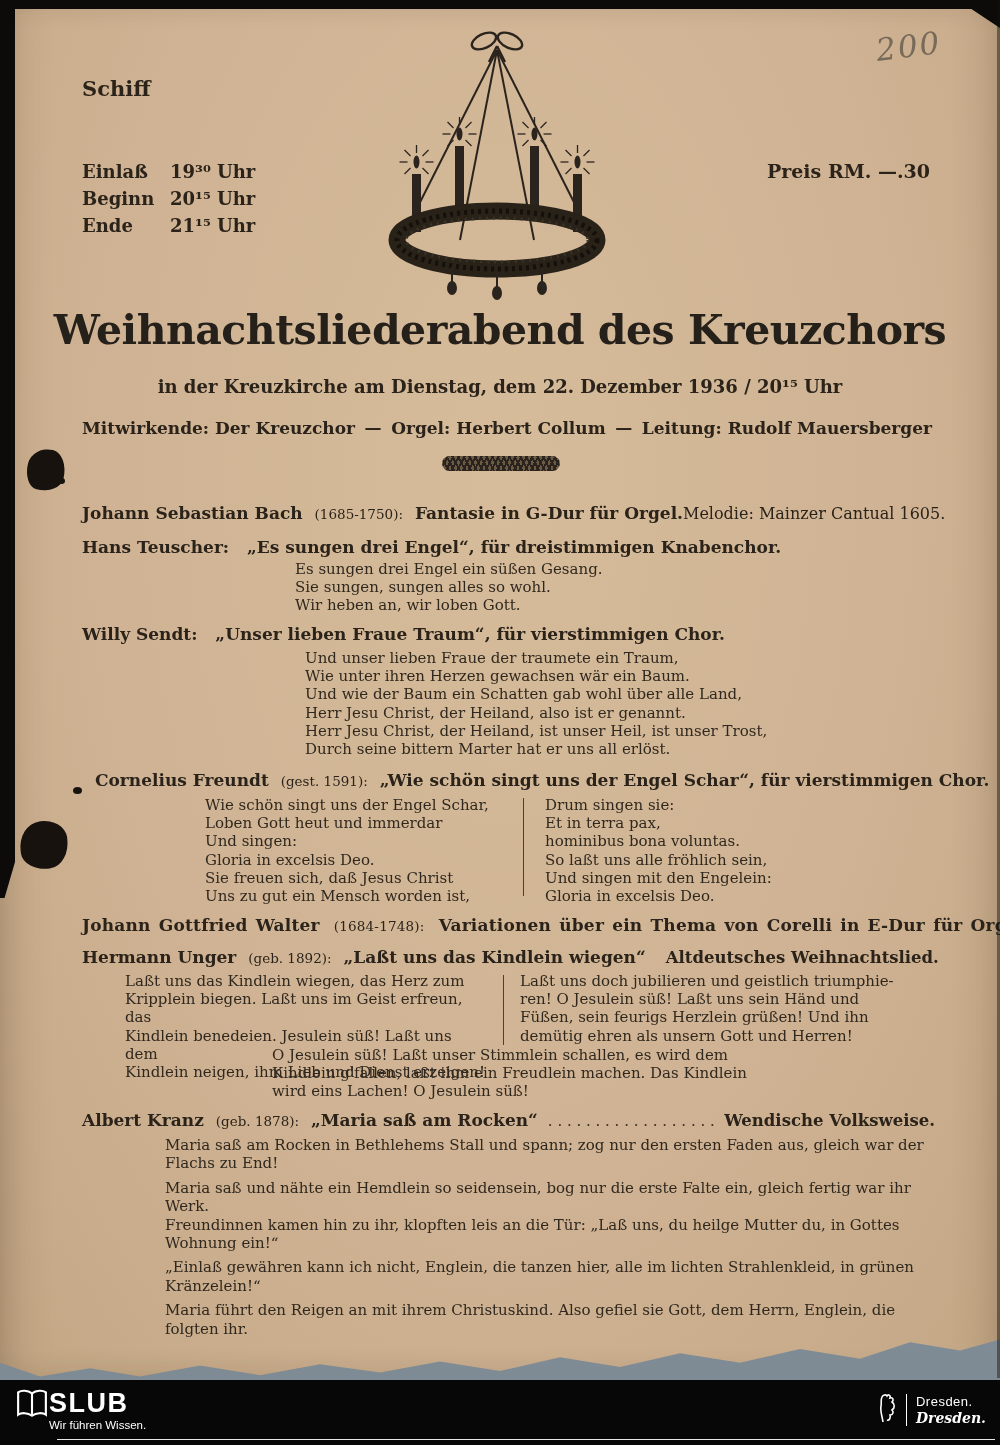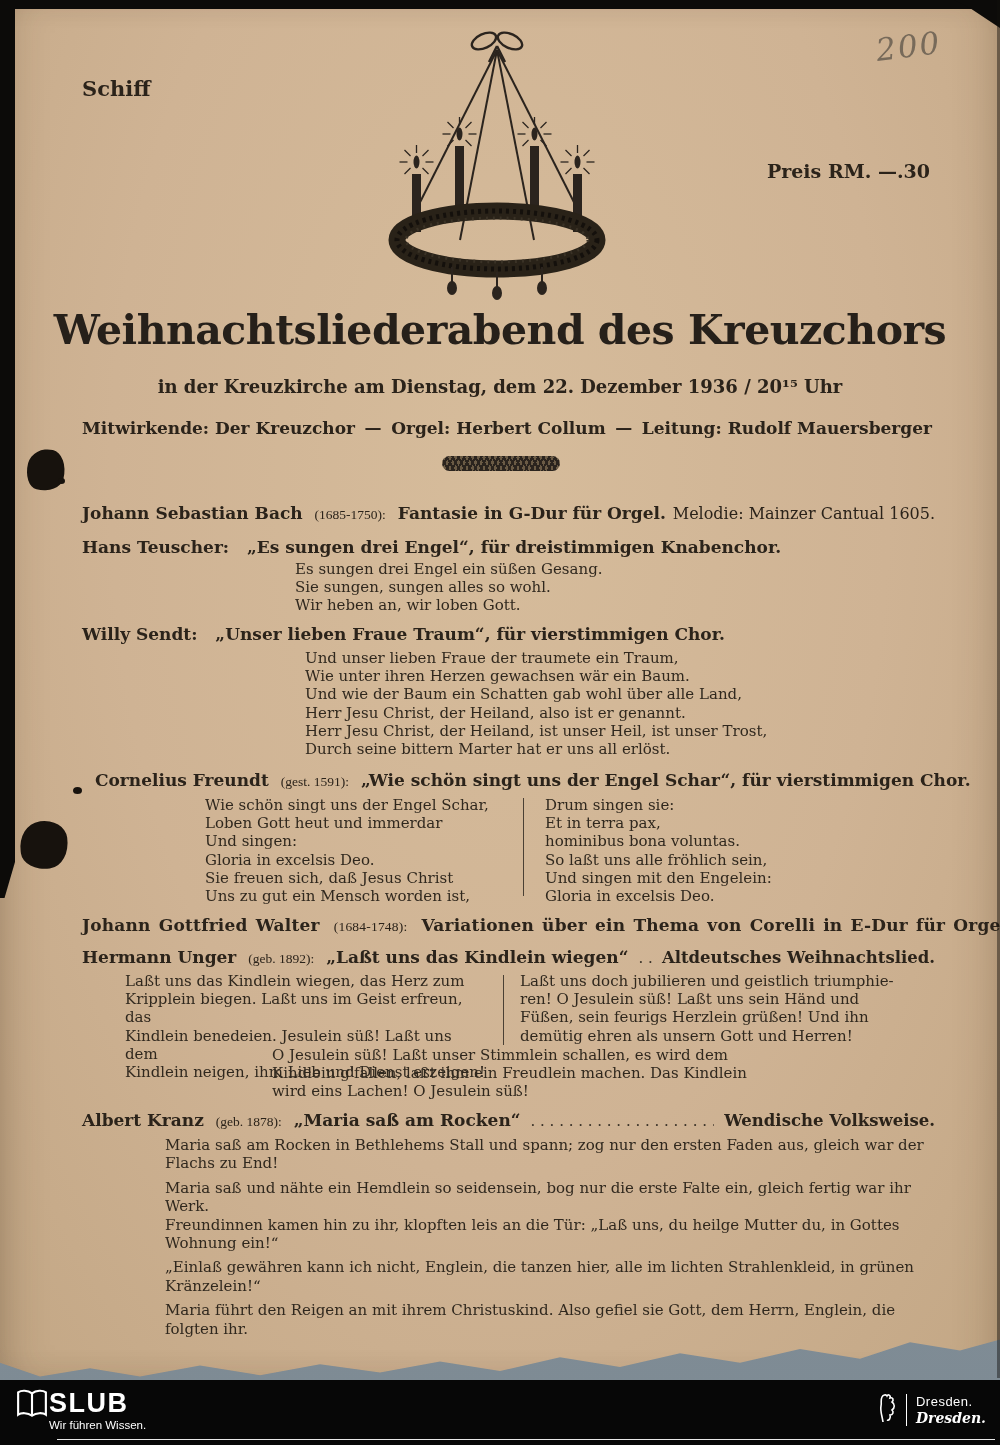--- a/index.html
+++ b/index.html
@@ -46,21 +46,21 @@
   .subtitle { position:absolute; left:0; top:376px; width:100%; text-align:center; font-size:18px; font-weight:bold; }
   .credits { position:absolute; left:82px; right:68px; top:418px; display:flex; justify-content:space-between; align-items:baseline; font-size:17px; font-weight:bold; }
   .divider { position:absolute; left:442px; top:456px; width:118px; height:15px; border-radius:8px;
     background:
       repeating-linear-gradient(62deg, #2b241e 0 2px, transparent 2px 5px),
       repeating-linear-gradient(-62deg, #2b241e 0 2px, transparent 2px 5px),
       linear-gradient(#6b5b45,#6b5b45);
   }
   
   .prog-head { position:absolute; left:82px; right:65px; font-size:17px; font-weight:bold; white-space:nowrap; }
-  .prog-head .d { font-weight:normal; font-size:13.5px; margin:16px 6px;font-family:Liberation Serif, serif; }
+  .prog-head .d { font-weight:normal; font-size:13.5px; margin:16px 6px; }
   .row-flex { display:flex; justify-content:space-between; align-items:baseline; }
   .side-note { font-weight:normal; font-size:16px; white-space:nowrap; }
   .head-flex { display:flex; align-items:baseline; }
   .leader { flex:1; min-width:0; overflow:hidden; white-space:nowrap; font-weight:normal; font-size:15px; margin:0 10px; color:#3a3228; }
   .genre { white-space:nowrap; font-size:16.5px; }
   .verse { position:absolute; font-size:15px; line-height:18.2px; white-space:pre-line; color:#30281e; }
   .col-rule { position:absolute; width:1px; background:#4a4034; }
   .stretch { letter-spacing:.2px; word-spacing:2px; }
   .kranz-paras { position:absolute; left:165px; top:1136px; width:772px; font-size:15px; line-height:18.4px; color:#30281e; }
   .kranz-paras p { white-space:pre-line; margin-bottom:6px; }
@@ -82,20 +82,28 @@
 <div class="stage">
 
   <div class="paper">
 
     <div class="pencil-note">200</div>
 
     <div class="hdr-row">
       <span>Schiff</span>
     </div>
 
+    <div class="times">
+      <span>Einlaß</span>
+      <span>19³⁰ Uhr</span>
+      <span>Beginn</span>
+      <span>20¹⁵ Uhr</span>
+      <span>Ende</span>
+      <span>21¹⁵ Uhr</span>
+    </div>
 
     <div class="price">Preis RM. —.30</div>
 
     <div class="wreath">
       <svg width="290" height="278" viewBox="0 0 290 278">
         <defs>
           <g id="flm">
             <ellipse cx="0" cy="0" rx="3" ry="6.5" fill="#2b241e"></ellipse>
             <g stroke="#2b241e" stroke-width="1.3">
               <line x1="0" y1="-17" x2="0" y2="-9"></line>

